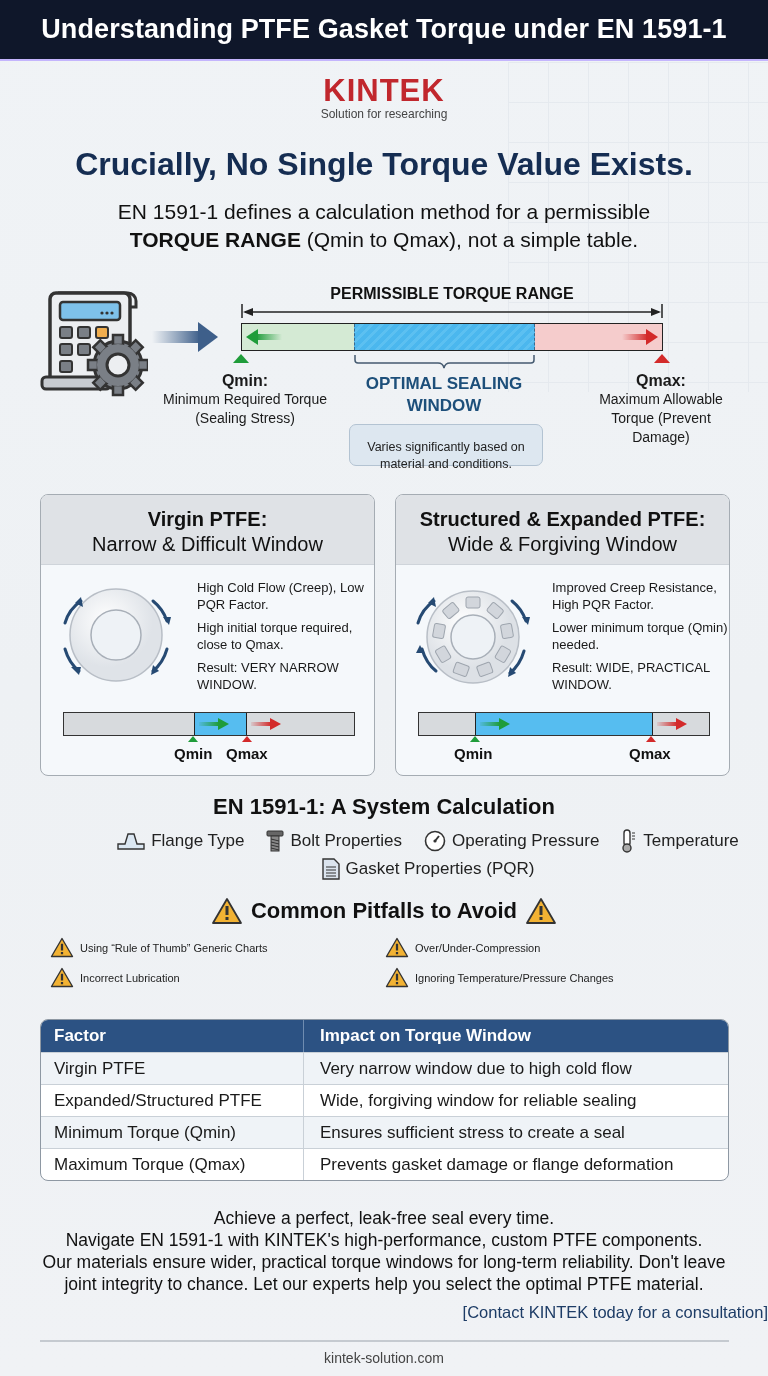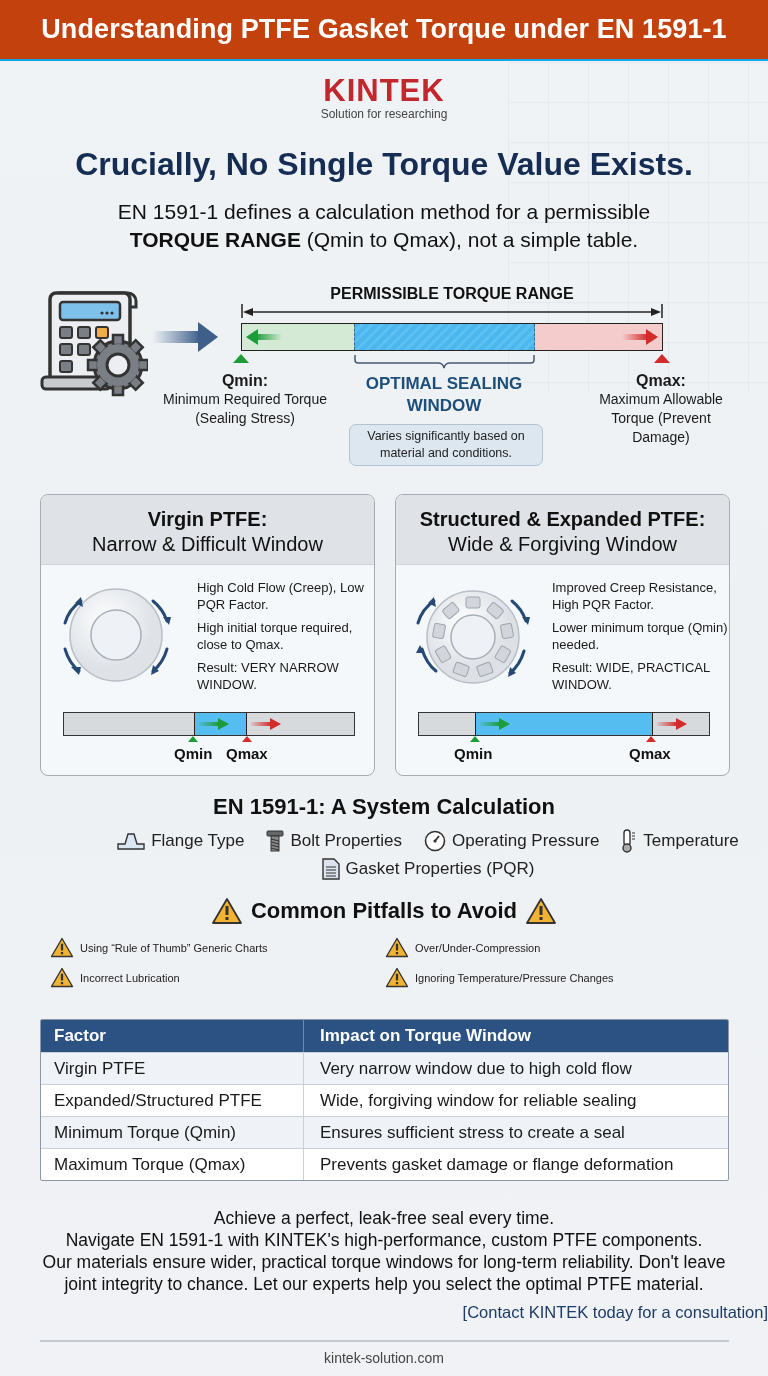--- a/index.html
+++ b/index.html
@@ -14,22 +14,22 @@
     position: absolute; right: 0; top: 62px; width: 260px; height: 330px;
     background-image:
       linear-gradient(#dde3ea 1px, transparent 1px),
       linear-gradient(90deg, #dde3ea 1px, transparent 1px);
     background-size: 40px 40px;
     opacity: 0.55;
     pointer-events: none;
   }
   .header {
     position: absolute; left: 0; top: 0; width: 768px; height: 61px;
-    background: #c2410c;
-    border-bottom: 2px solid #0ea5e9;
+    background: #0f172a;
+    border-bottom: 2px solid #c4b5fd;
     display: flex; align-items: center; justify-content: center;
   }
   .header h1 {
     color: #fff; font-size: 27px; font-weight: bold; letter-spacing: 0.1px;
   }
   .logo { position: absolute; left: 0; width: 768px; top: 74px; text-align: center; }
   .logo .brand { color: #c1272d; font-size: 31px; font-weight: bold; letter-spacing: 1px; line-height: 33px; }
   .logo .tag { color: #444; font-size: 12px; margin-top: 0px; }
 
   .headline {
@@ -69,21 +69,21 @@
   .qlabel { position: absolute; text-align: center; font-size: 14px; line-height: 19px; color: #1a1a1a; }
   .qlabel b { display: block; font-size: 16px; font-weight: bold; }
   .brace { position: absolute; left: 354px; top: 355px; width: 181px; height: 14px; }
   .optimal {
     position: absolute; left: 336px; width: 216px; top: 373px; text-align: center;
     font-size: 17px; font-weight: bold; color: #1d4f7a; line-height: 22px;
   }
   .varies {
     position: absolute; left: 349px; top: 424px; width: 194px; height: 42px;
     background: #dde7f0; border: 1px solid #b3c3d2; border-radius: 7px;
-    font-size: 12.5px; text-align: center; line-height: 17px; padding-top: 3px; color: #222;
+    font-size: 12.5px; text-align: center; line-height: 17px; padding-top: 14px; color: #222;
   }
 
   
   .card {
     position: absolute; top: 494px; width: 335px; height: 282px;
     border: 1.5px solid #a5acb3; border-radius: 8px; background: #f5f8fb; overflow: hidden;
   }
   .card-left { left: 40px; }
   .card-right { left: 395px; }
   .card-head {
@@ -114,21 +114,21 @@
 
   .pit-title {
     position: absolute; left: 0; width: 768px; top: 897px; display: flex; justify-content: center; align-items: center; gap: 8px;
     font-size: 22px; font-weight: bold; color: #111;
   }
   .pit-item { position: absolute; display: flex; align-items: center; gap: 6px; font-size: 11px; color: #222; }
 
   
   .tbl {
     position: absolute; left: 40px; top: 1019px; width: 689px; height: 162px;
-    border: 1.5px solid #8e98a3; border-radius: 2px; overflow: hidden; background: #fff;
+    border: 1.5px solid #8e98a3; border-radius: 8px; overflow: hidden; background: #fff;
   }
   .tbl-row { display: flex; height: 32px; border-top: 1px solid #c9d0d7; font-size: 17px; color: #1a1a1a; align-items: stretch; }
   .tbl-row:nth-child(odd) { background: #eff3f7; }
   .tbl-row .c1 { width: 263px; padding-left: 13px; display: flex; align-items: center; border-right: 1px solid #c9d0d7; }
   .tbl-row .c2 { flex: 1; padding-left: 16px; display: flex; align-items: center; }
   .tbl-head { display: flex; height: 32px; background: #2c5283; color: #fff; font-weight: bold; font-size: 17px; }
   .tbl-head .c1 { width: 263px; padding-left: 13px; display: flex; align-items: center; border-right: 1px solid #6f8cb0; }
   .tbl-head .c2 { flex: 1; padding-left: 16px; display: flex; align-items: center; }
 
   .cta-text {

